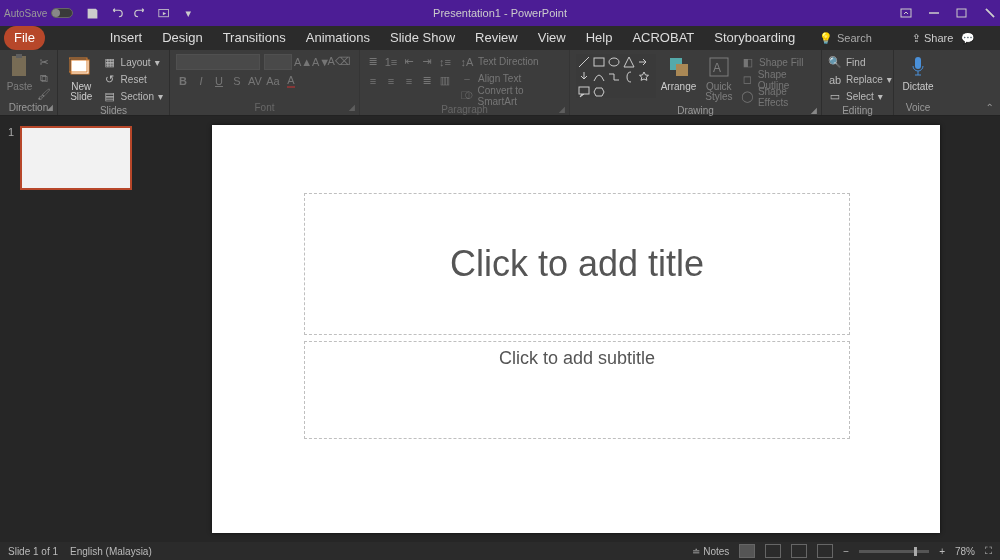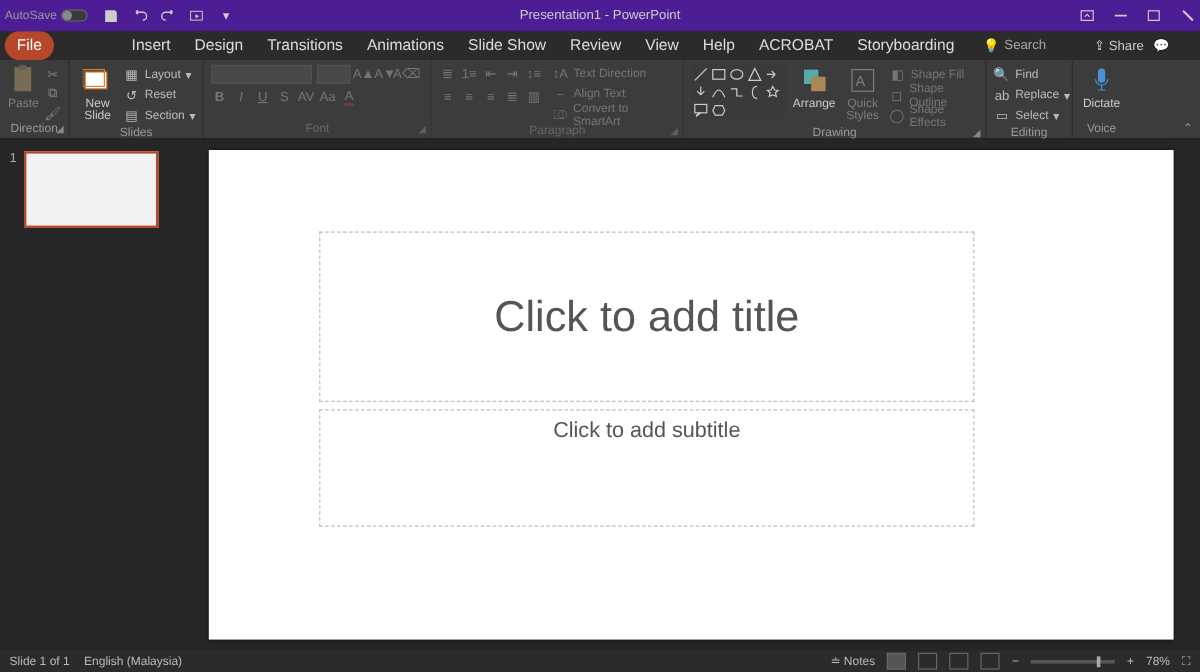--- a/index.html
+++ b/index.html
@@ -43,21 +43,21 @@
   .shapes-gal svg { width: 12px; height: 12px; fill: #ccc; stroke:#ccc; }
   .collapse-caret { position: absolute; right: 6px; bottom: 2px; color: #999; font-size: 10px; }
 
   
   .workspace { display: flex; height: calc(560px - 26px - 24px - 66px - 18px); background: #262626; }
   .thumb-pane { width: 152px; background: #262626; padding: 10px 8px; }
   .thumb-row { display: flex; gap: 6px; }
   .thumb-num { color: #aaa; font-size: 11px; }
   .thumb { width: 112px; height: 64px; background: #f2f2f2; border: 2px solid #b7472a; }
   .canvas-area { flex: 1; display: flex; align-items: center; justify-content: center; background: #262626; position: relative; }
-  .slide { width: 804px; height: 408px; background: #fff; box-shadow: 0 0 4px rgba(0,0,0,0.6); position: relative; }
+  .slide { width: 728px; height: 408px; background: #fff; box-shadow: 0 0 4px rgba(0,0,0,0.6); position: relative; }
   .ph { position: absolute; border: 1px dashed #bfbfbf; background: transparent; display: flex; align-items: center; justify-content: center; color: #555; }
   .ph.title { left: 92px; top: 68px; width: 546px; height: 142px; font-size: 36px; }
   .ph.sub { left: 92px; top: 216px; width: 546px; height: 98px; font-size: 18px; align-items: flex-start; padding-top: 6px; }
 
   
   .status { height: 18px; background: #2b2b2b; display: flex; align-items: center; font-size: 10px; color: #bbb; padding: 0 8px; gap: 12px; }
   .status .right { margin-left: auto; display: flex; align-items: center; gap: 10px; }
   .view-btn { width: 16px; height: 14px; border: 1px solid #666; display:inline-block; }
   .zoom-slider { width: 70px; height: 3px; background: #555; position: relative; }
   .zoom-slider::after { content:""; position:absolute; left:55px; top:-3px; width:3px; height:9px; background:#aaa; }

